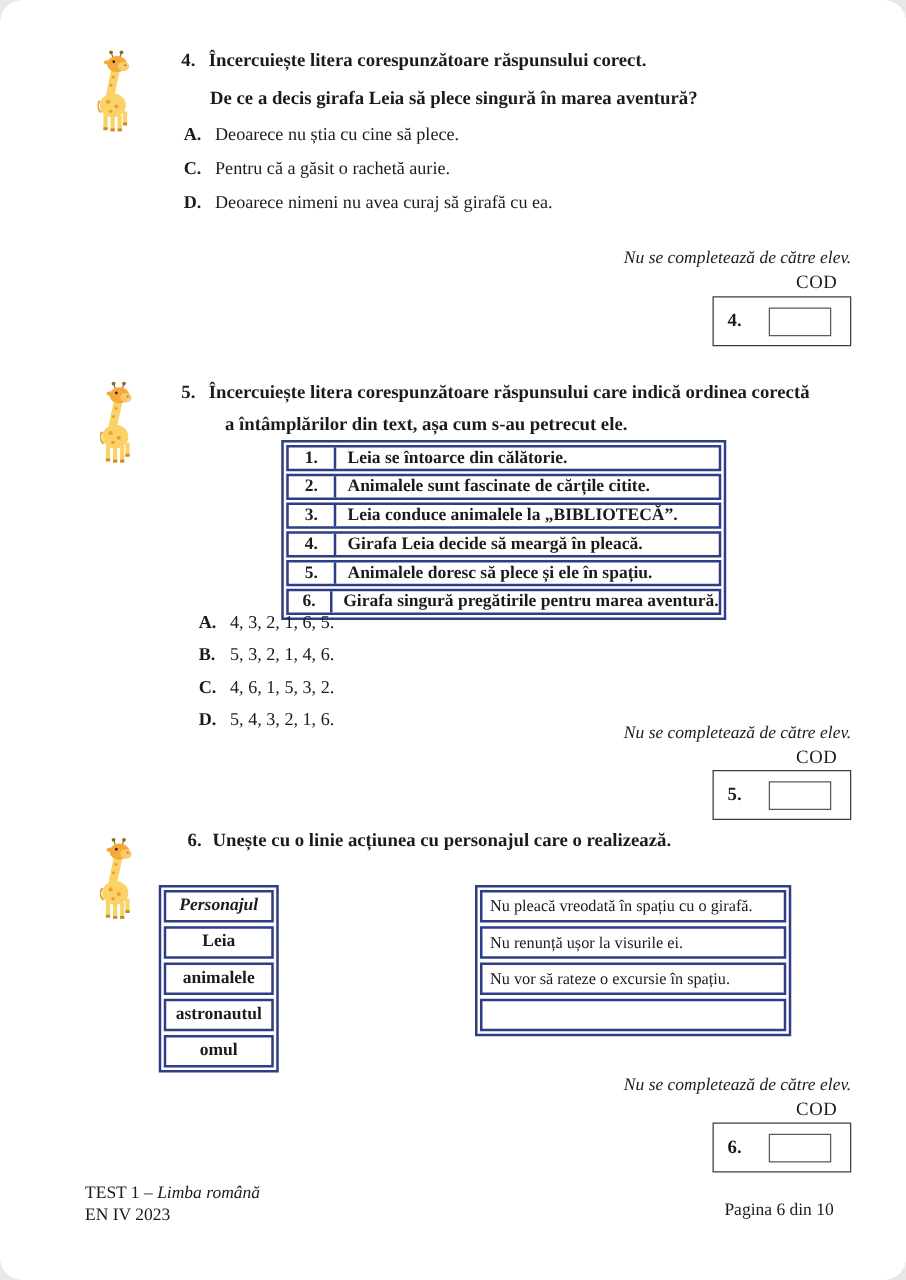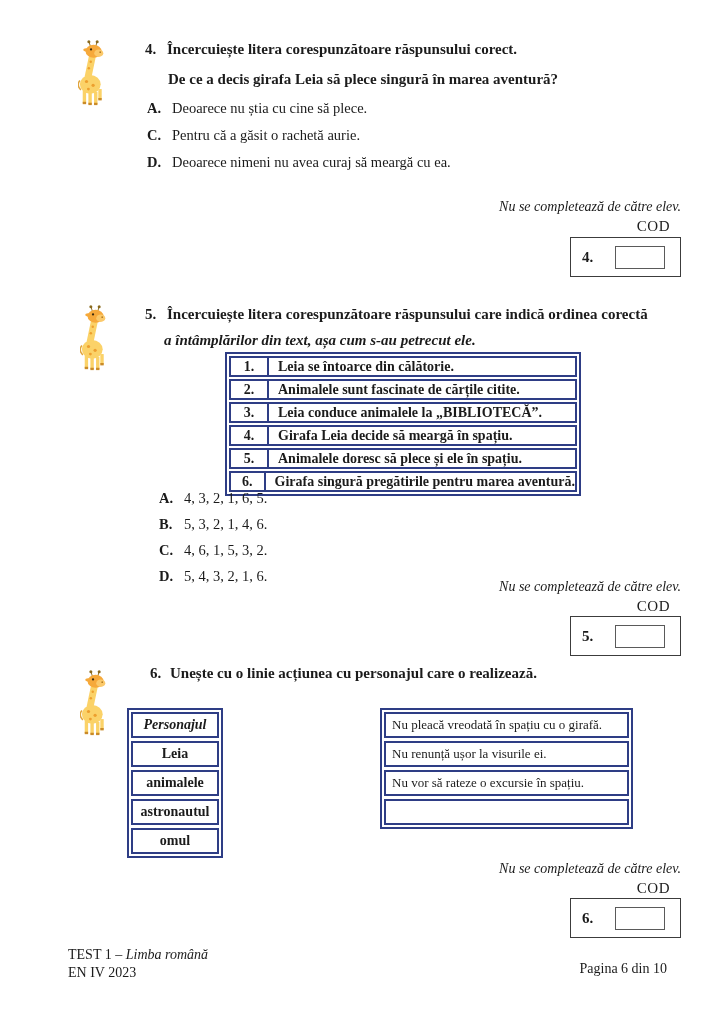--- a/index.html
+++ b/index.html
@@ -1,19 +1,19 @@
 <!DOCTYPE html>
 <html><head>
 <meta charset="utf-8">
 <style>
   html,body{margin:0;padding:0;background:#e8e8e8;}
   .page{
     position:relative; width:725px; height:1024px; margin:0 auto;
     background:#ffffff; overflow:hidden;
-    font-family:"Liberation Serif", serif; color:#1b1b1b;
+    font-family:"Liberation Serif", serif; color:#1b1b1b;border-radius:18px;
   }
   .abs{position:absolute;}
   .q-prompt{font-weight:bold; font-size:15px; line-height:19px; white-space:nowrap;}
   .q-num{display:inline-block; width:22px; font-weight:bold;}
   .opt-row{font-size:14.5px; line-height:27px; white-space:nowrap;}
   .opt-letter{display:inline-block; width:25px; font-weight:bold;}
   .note{font-style:italic; font-size:14px; text-align:center; white-space:nowrap;}
   .cod-label{font-size:15px; text-align:right; letter-spacing:0.5px;}
   .cod-box{
     width:111px; height:40px; border:1.5px solid #3c3c3c; background:#fff;
@@ -82,21 +82,21 @@
   <div class="abs q-prompt" style="left:168px; top:70px;">De ce a decis girafa Leia să plece singură în marea aventură?</div>
 
   <div class="abs" style="left:147px; top:95px;">
     <div class="opt-row">
       <span class="opt-letter">A.</span><span>Deoarece nu știa cu cine să plece.</span>
     </div>
     <div class="opt-row">
       <span class="opt-letter">C.</span><span>Pentru că a găsit o rachetă aurie.</span>
     </div>
     <div class="opt-row">
-      <span class="opt-letter">D.</span><span>Deoarece nimeni nu avea curaj să meargă cu ea.</span>
+      <span class="opt-letter">D.</span><span>Deoarece nimeni nu avea curaj să girafă cu ea.</span>
     </div>
   </div>
 
   <div class="abs note" style="right:44px; top:199px;">Nu se completează de către elev.</div>
   <div class="abs cod-label" style="right:55px; top:218px;">COD</div>
   <div class="abs cod-box" style="right:44px; top:237px;">
     <span class="cod-num">4.</span>
     <span class="cod-field"></span>
   </div>
 
@@ -124,38 +124,38 @@
     <ellipse cx="8.5" cy="11.5" rx="3" ry="1.8" fill="#F6A93B"></ellipse>
     <ellipse cx="16.5" cy="13" rx="8.5" ry="6.8" fill="#F6A93B"></ellipse>
     <ellipse cx="22" cy="15" rx="4.8" ry="4" fill="#FBC96B"></ellipse>
     <circle cx="13.8" cy="11" r="1.2" fill="#3a2a10"></circle>
     <circle cx="23.5" cy="14" r="0.9" fill="#b07820"></circle>
   </svg>
 
   <div class="abs q-prompt" style="left:145px; top:305px;">
     <span class="q-num">5.</span><span>Încercuiește litera corespunzătoare răspunsului care indică ordinea corectă</span>
   </div>
-  <div class="abs q-prompt" style="left:164px; top:331px;font-style:italic;">a întâmplărilor din text, așa cum s-au petrecut ele.</div>
+  <div class="abs q-prompt" style="left:180px; top:331px;">a întâmplărilor din text, așa cum s-au petrecut ele.</div>
 
   <div class="abs t5" style="left:225px; top:352px;">
     <div class="t5-row">
       <div class="t5-num">1.</div>
       <div class="t5-text">Leia se întoarce din călătorie.</div>
     </div>
     <div class="t5-row">
       <div class="t5-num">2.</div>
       <div class="t5-text">Animalele sunt fascinate de cărțile citite.</div>
     </div>
     <div class="t5-row">
       <div class="t5-num">3.</div>
       <div class="t5-text">Leia conduce animalele la „BIBLIOTECĂ”.</div>
     </div>
     <div class="t5-row">
       <div class="t5-num">4.</div>
-      <div class="t5-text">Girafa Leia decide să meargă în spațiu.</div>
+      <div class="t5-text">Girafa Leia decide să meargă în pleacă.</div>
     </div>
     <div class="t5-row">
       <div class="t5-num">5.</div>
       <div class="t5-text">Animalele doresc să plece și ele în spațiu.</div>
     </div>
     <div class="t5-row">
       <div class="t5-num">6.</div>
       <div class="t5-text">Girafa singură pregătirile pentru marea aventură.</div>
     </div>
   </div>

